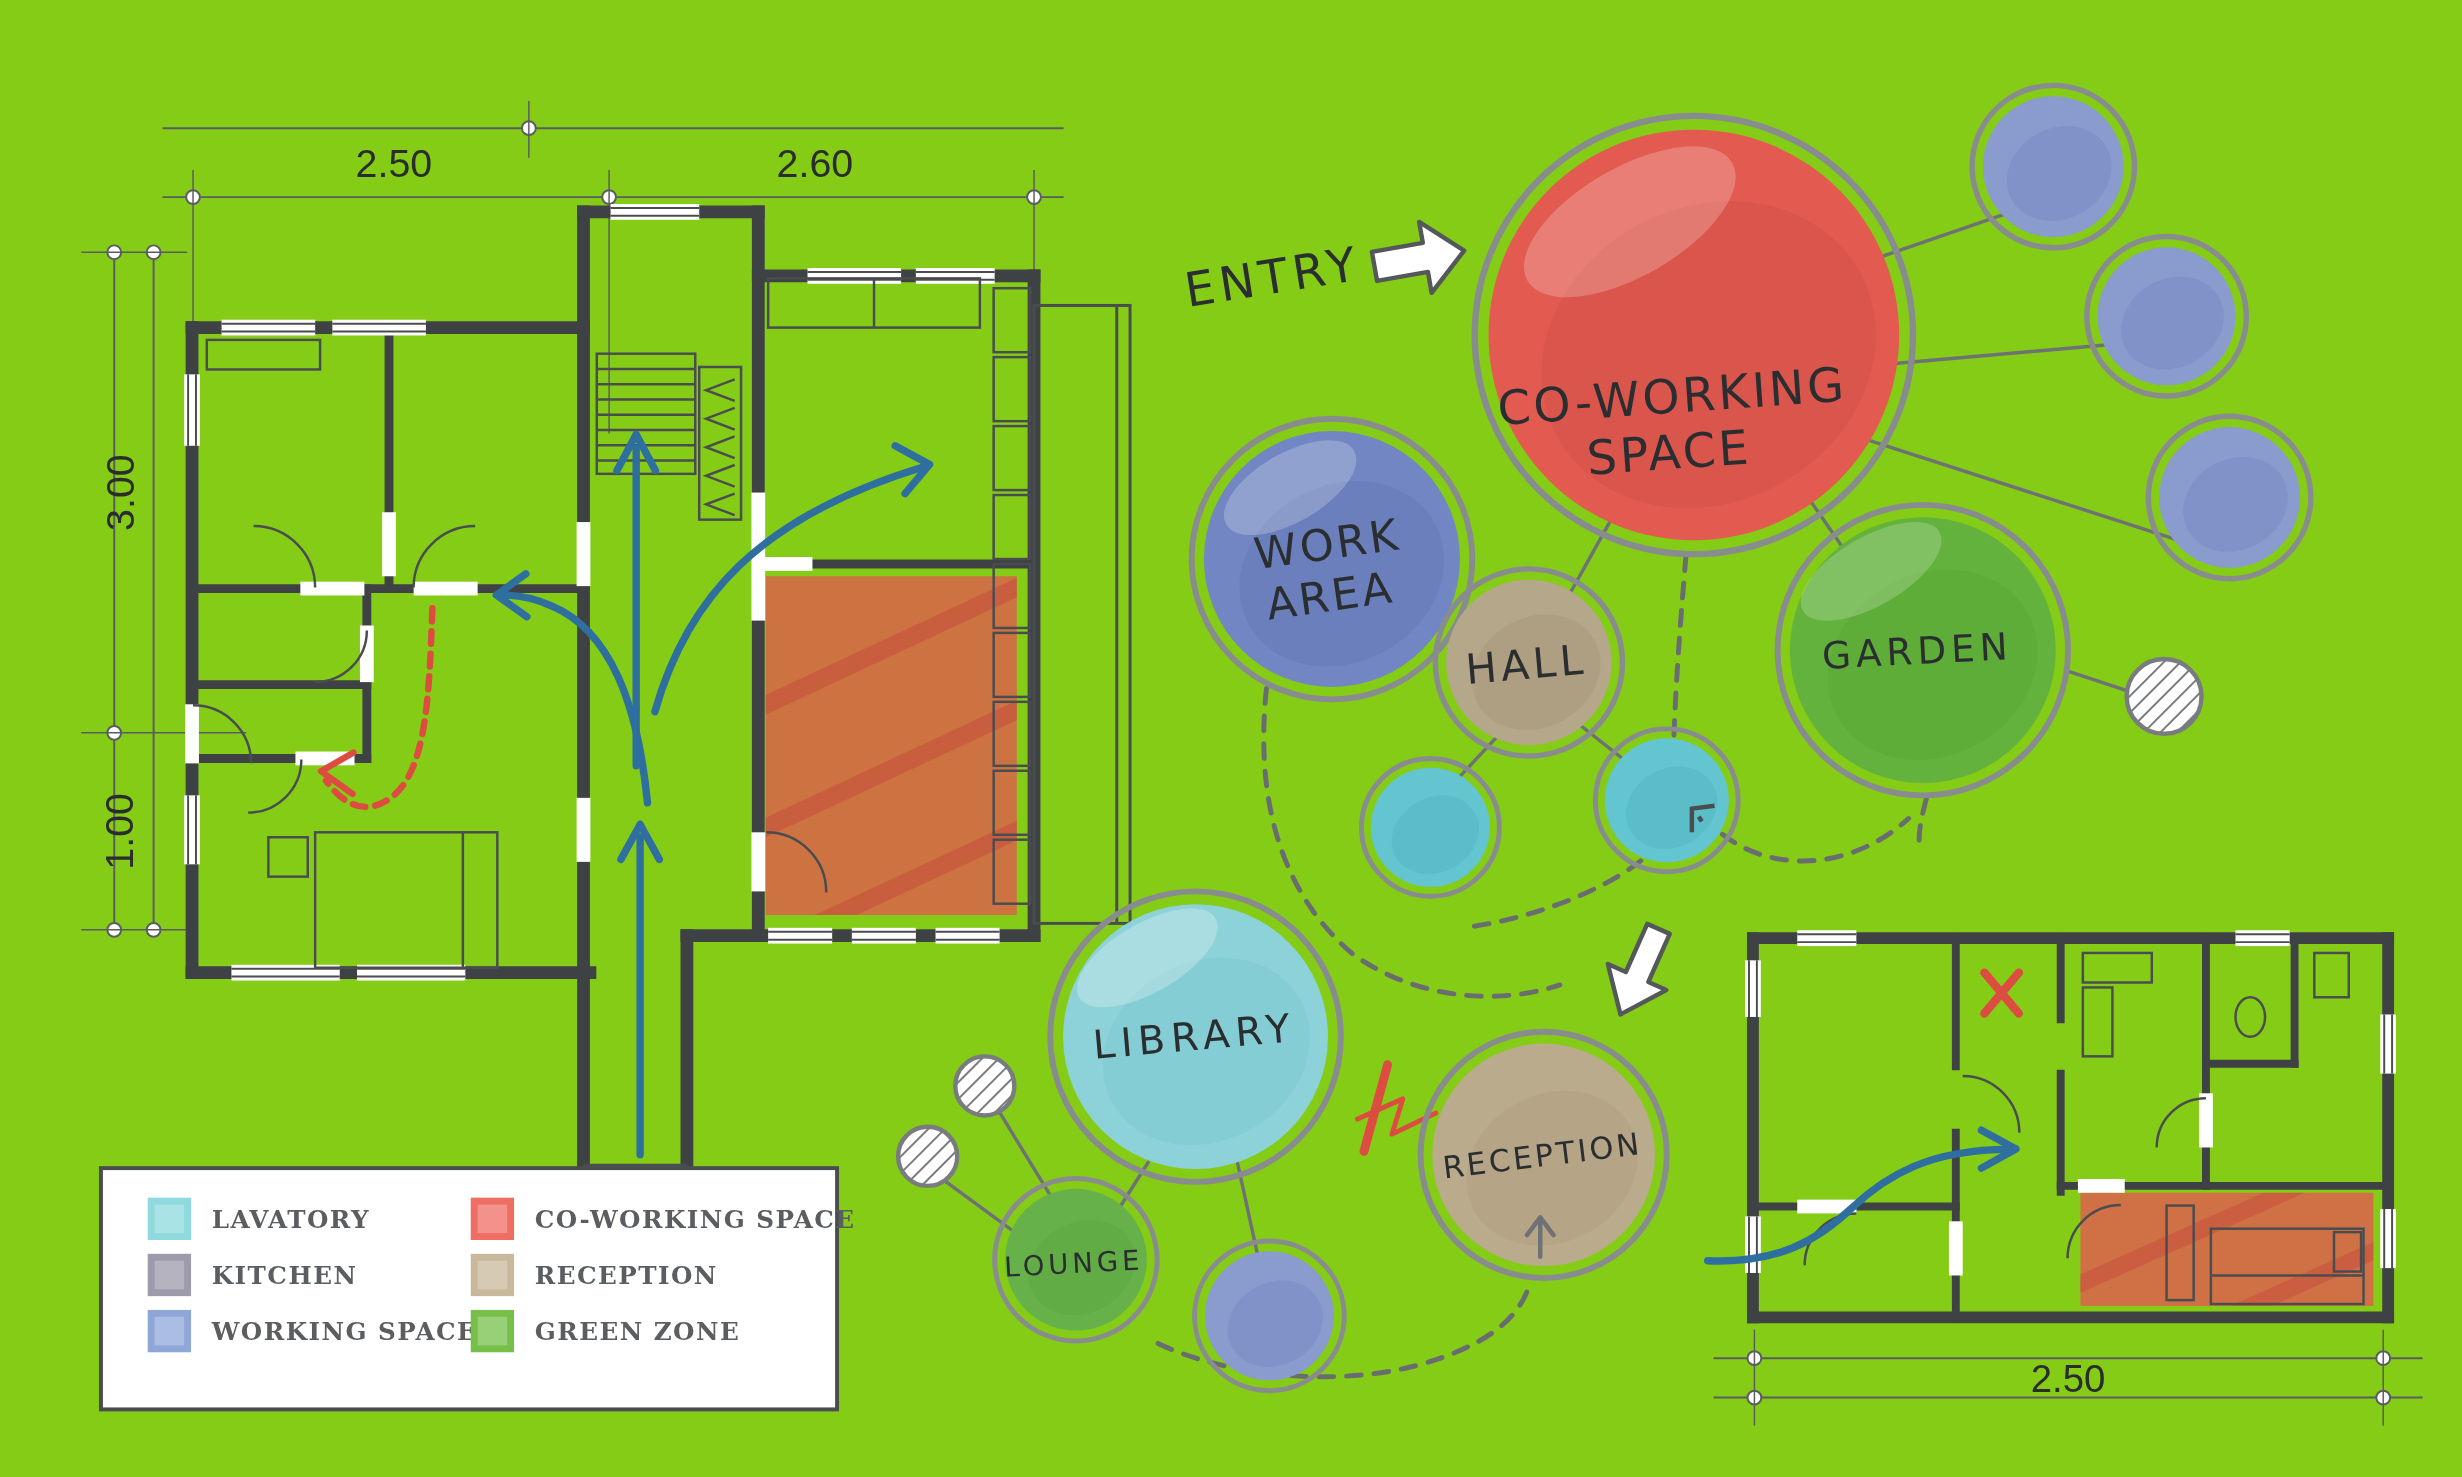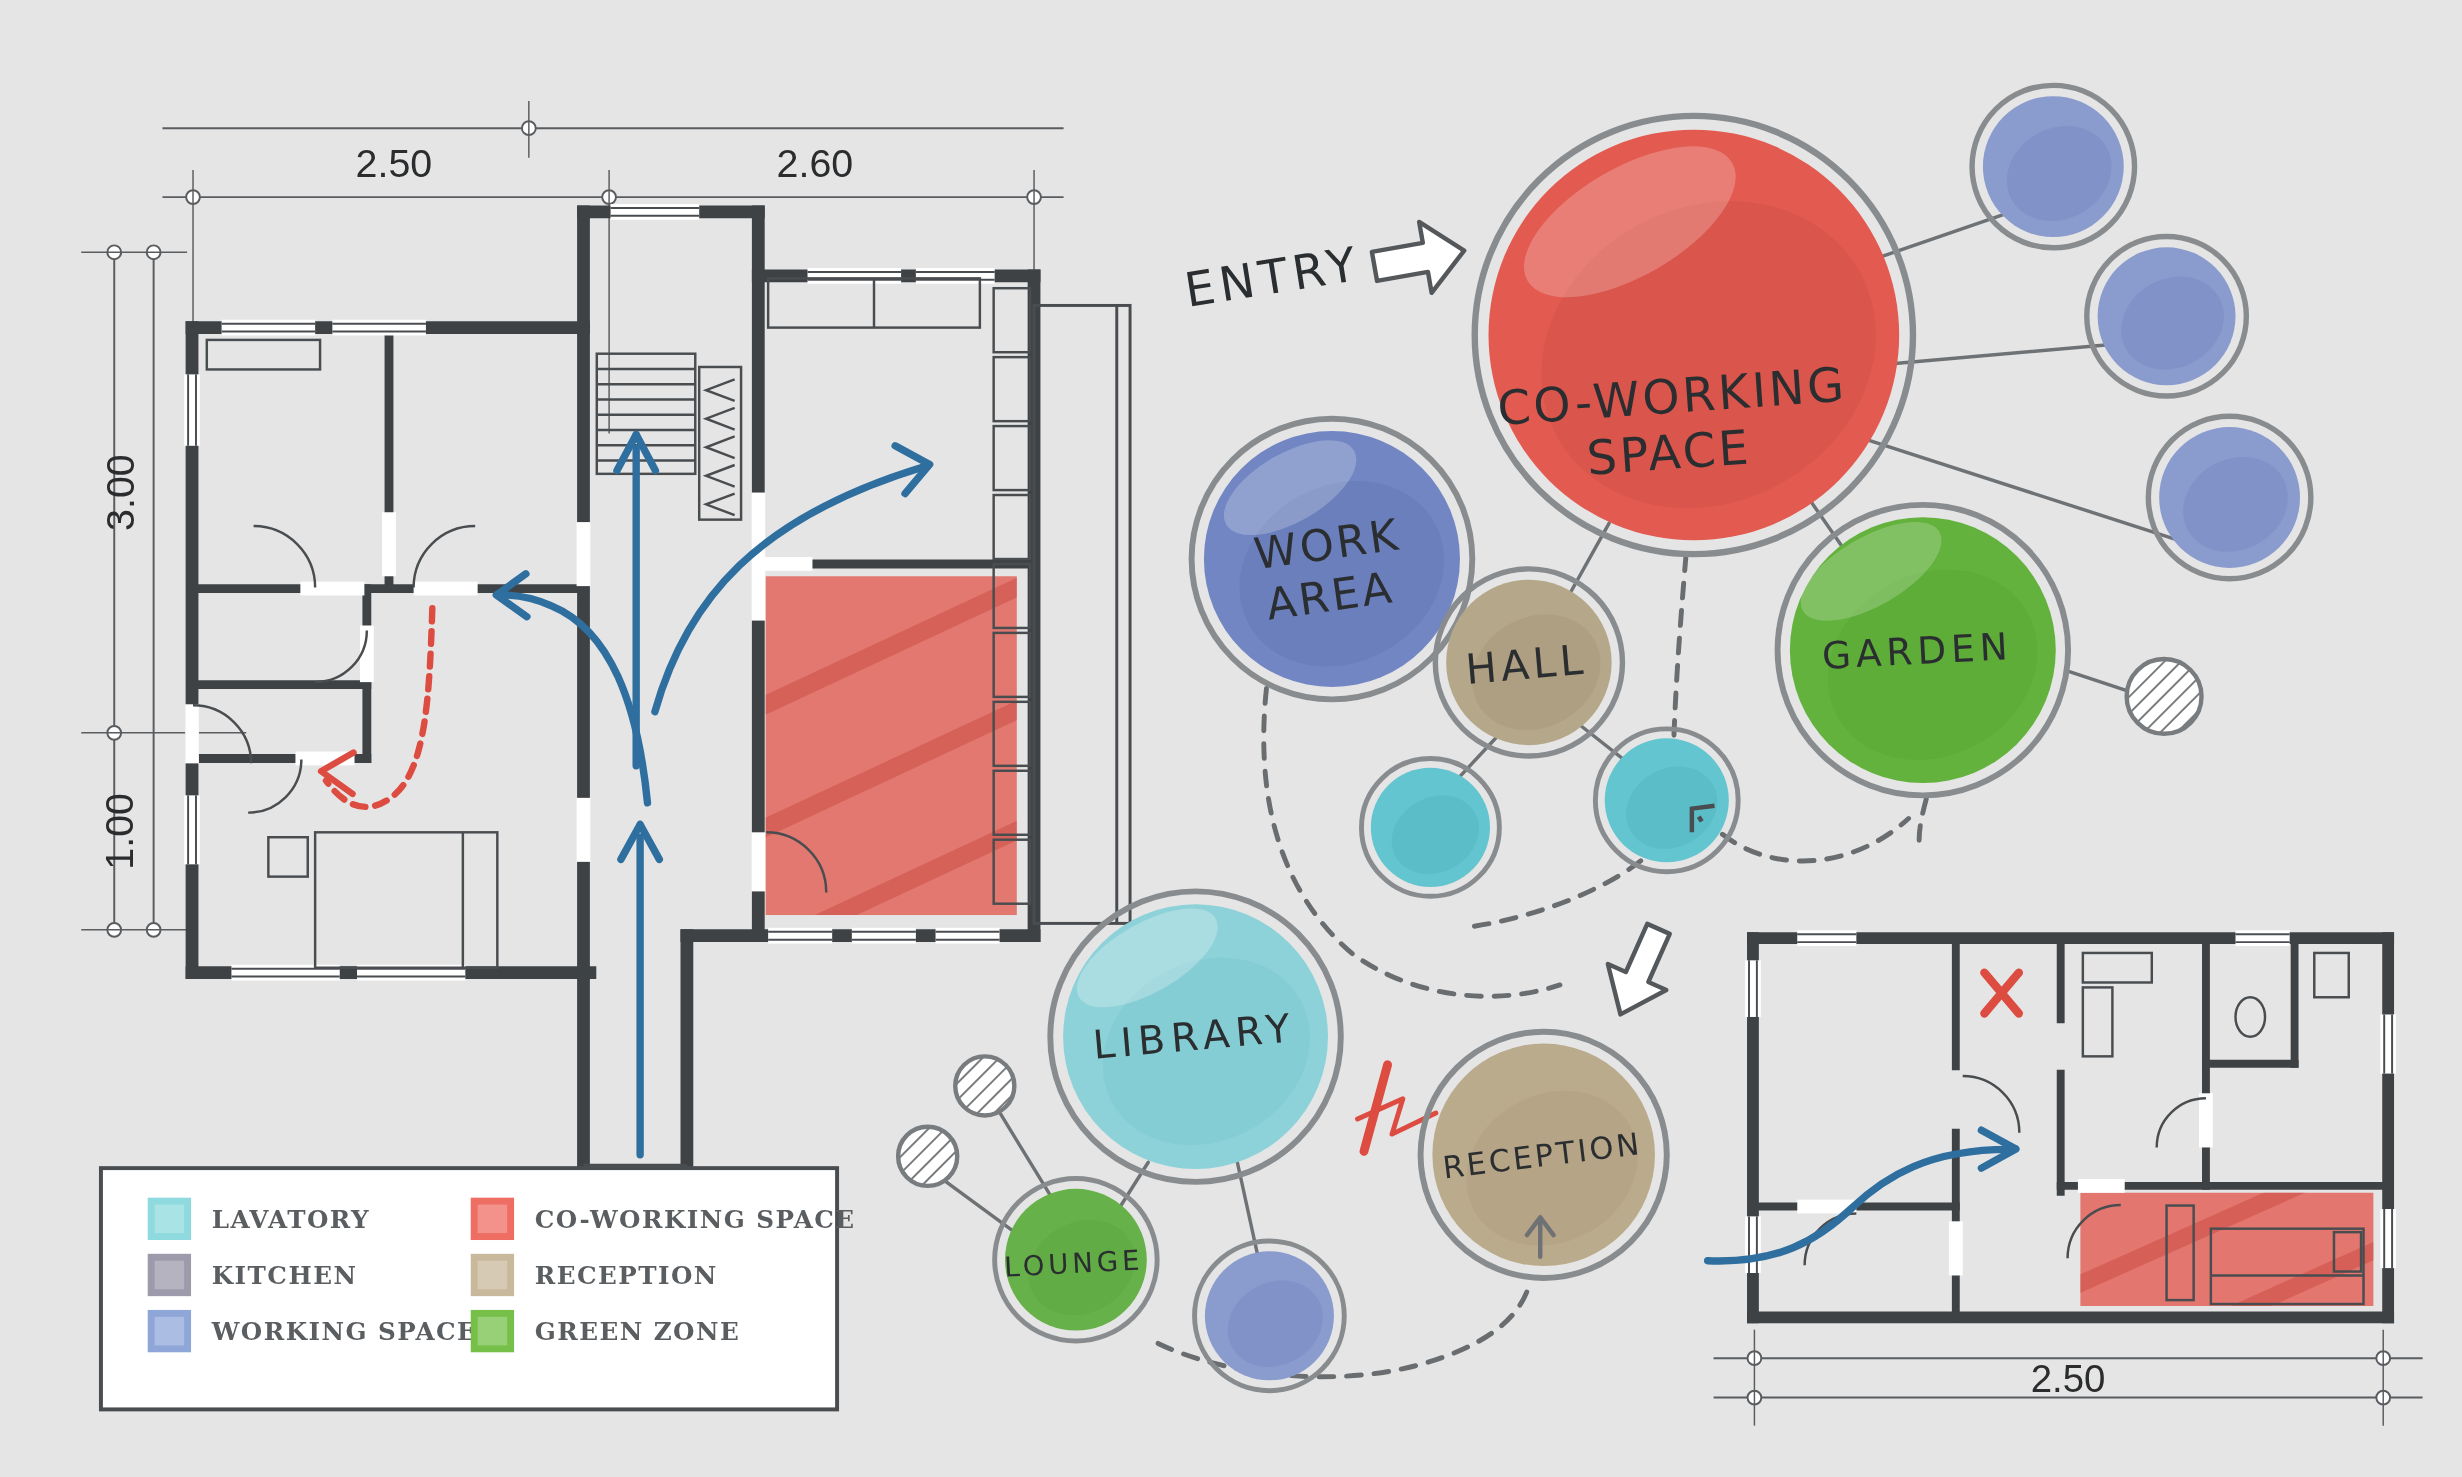--- a/index.html
+++ b/index.html
@@ -1,16 +1,16 @@
 <!DOCTYPE html>
 <html style="font-size:7.9px"><head>
 <meta charset="utf-8">
 <style>
   html,body{margin:0;padding:0;background:#ffffff;}
-  .stage{width:2462px;height:1478px;position:relative;background:#e5e5e5;overflow:hidden;}
+  .stage{width:2462px;height:1478px;position:relative;background:#84cc16;overflow:hidden;}
   svg{display:block;}
   .lbl{font-family:"DejaVu Sans",sans-serif;fill:#2b2e30;}
   .dim{font-family:"Liberation Sans",sans-serif;fill:#2a2c2e;}
   .leg{font-family:"DejaVu Serif",serif;font-weight:bold;fill:#5b5e61;letter-spacing:3px;}
   .wall{stroke:#3e4245;fill:none;stroke-linecap:square;}
   .thin{stroke:#4a4d50;fill:none;}
   .conn{stroke:#6f7275;stroke-width:7;fill:none;stroke-linecap:round;}
   .dash{stroke:#6a6d70;stroke-width:10;fill:none;stroke-dasharray:30 26;stroke-linecap:round;}
   .barrow{stroke:#2e6f9f;stroke-width:15;fill:none;stroke-linecap:round;stroke-linejoin:round;}
   .rdash{stroke:#dd4c40;stroke-width:13;fill:none;stroke-dasharray:26 20;stroke-linecap:round;}

